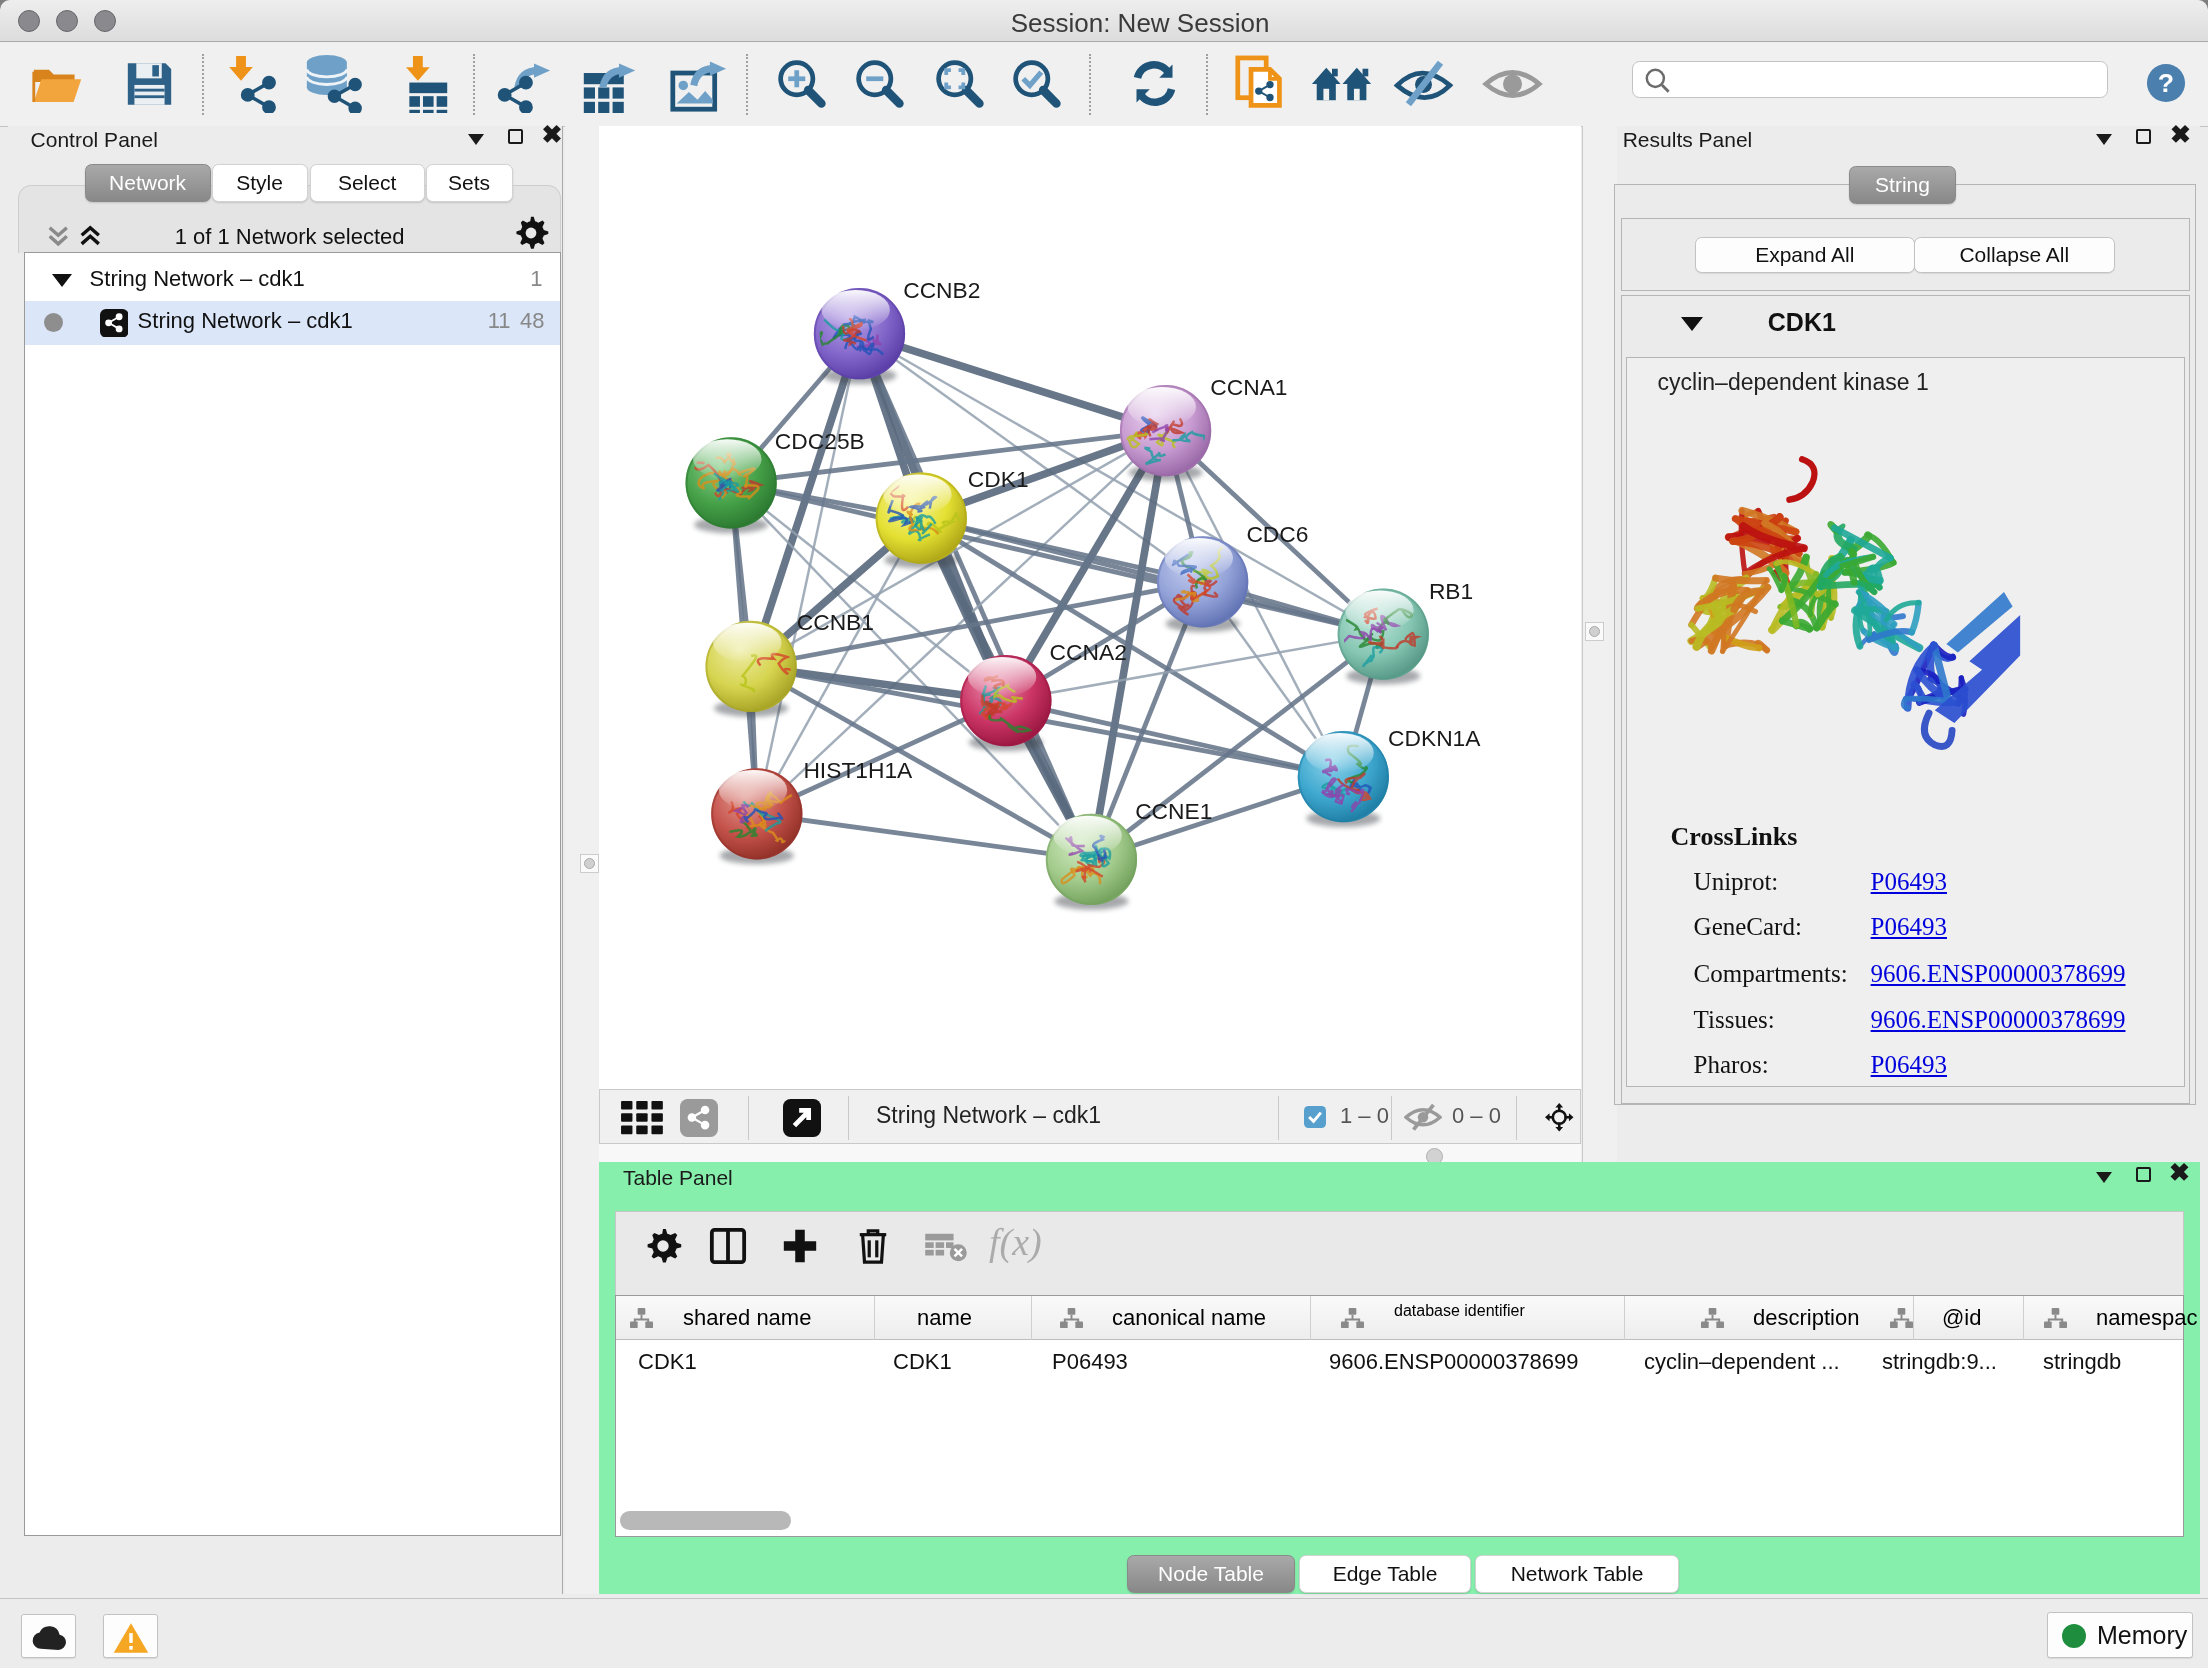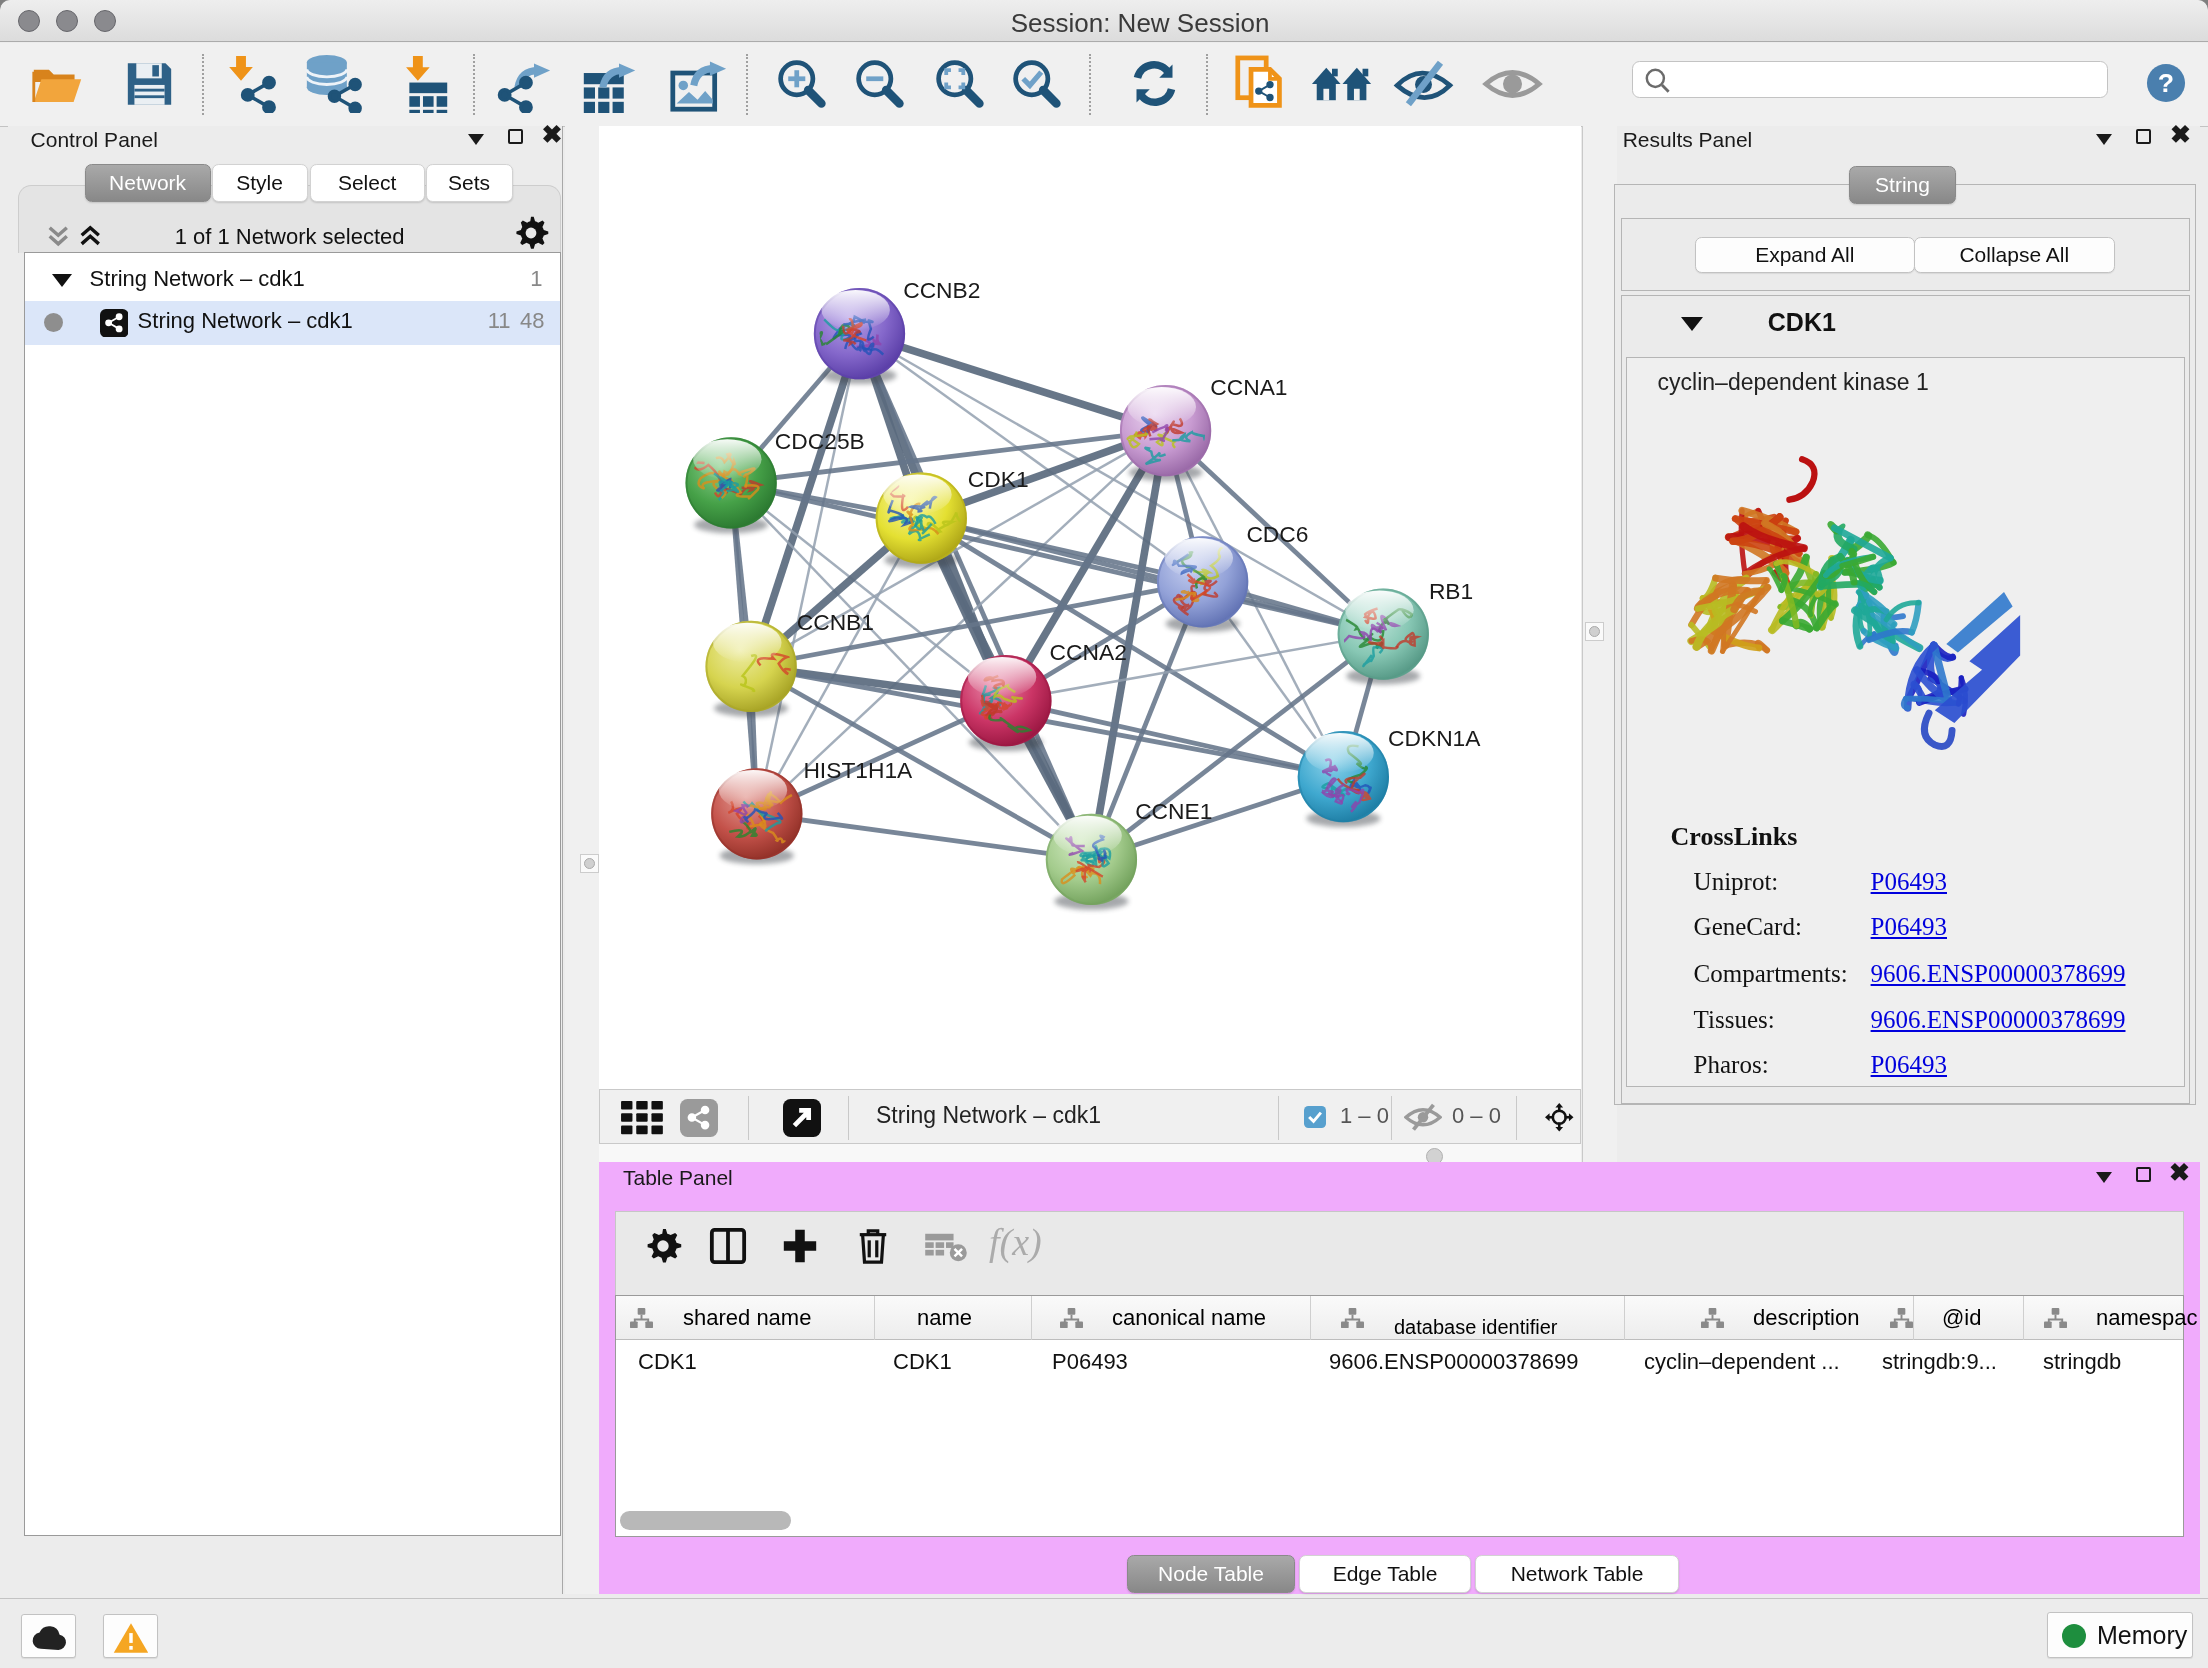--- a/index.html
+++ b/index.html
@@ -17,21 +17,21 @@
 .tabsel { background:linear-gradient(#a9a9a9,#888888); color:#fff; border:1px solid #8a8a8a; z-index:5; }
 #ctrl { position:absolute; left:7.6px; top:126px; width:555px; height:1468px; background:#ececec; border-right:1.9px solid #a8a8a8; }
 #ctrltree { position:absolute; left:16px; top:126px; width:537px; height:1284px; background:#fff; border:1.9px solid #9a9a9a; }
 .trow { position:absolute; left:0; width:100%; height:42px; font-size:22px; color:#111; }
 #vsplit1 { position:absolute; left:565px; top:126px; width:34px; height:1468px; background:#f0f0f0; }
 #vsplit2 { position:absolute; left:1582px; top:126px; width:35px; height:1036px; background:#f0f0f0; border-left:1px solid #c9c9c9; }
 #canvas { position:absolute; left:599px; top:126px; width:982px; height:963px; background:#fff; }
 #cbar { position:absolute; left:599px; top:1089px; width:982px; height:55px; background:#f0f0f0; border:1px solid #c9c9c9; }
 .cbsep { position:absolute; top:5.7px; height:44px; width:0; border-left:1px solid #c9c9c9; }
 #results { position:absolute; left:1617px; top:126px; width:583px; height:1000px; background:#ececec; }
-#tablepanel { position:absolute; left:599px; top:1162px; width:1601px; height:432px; background:#f0abfc; }
+#tablepanel { position:absolute; left:599px; top:1162px; width:1601px; height:432px; background:#86efac; }
 #statusbar { position:absolute; left:0; top:1598px; width:100%; height:70px; background:#ececec; border-top:1px solid #c3c3c3; }
 .btn { position:absolute; background:#fdfdfd; border:1px solid #c2c2c2; border-radius:6.7px; font-size:21px; color:#111; text-align:center; box-shadow:0 1px 1px rgba(0,0,0,0.08); }
 .nlab { font-size:24px; fill:#1a1a1a; font-family:"Liberation Sans",sans-serif; }
 .link { color:#0000dd; text-decoration:underline; }
 .serif { font-family:"Liberation Serif",serif; }
 .hdrcell { position:absolute; top:0; height:44px; border-right:1px solid #cfcfcf; }
 </style></head><body>
 <div id="win">
 
 <div id="titlebar">
@@ -944,21 +944,21 @@
           </div>
       <div class="hdrcell" style="left:694px;width:315px">
             <span style="position:absolute;left:30px;top:10.5px"><svg width="25" height="23" viewBox="0 0 26 24">
                 <g fill="#8a8a8a">
                   <rect x="9" y="1" width="8" height="7" rx="1"></rect>
                   <rect x="1" y="15" width="8" height="7" rx="1"></rect>
                   <rect x="17" y="15" width="8" height="7" rx="1"></rect>
                   <path d="M12 8 h2 v4 h7 v4 h-2 v-2 H7 v2 H5 v-4 h7 z"></path>
                 </g>
               </svg></span>
-            <span style="position:absolute;left:84px;top:20px;font-size:20px">database identifier</span>
+            <span style="position:absolute;left:84px;top:6px;font-size:16px">database identifier</span>
           </div>
       <div class="hdrcell" style="left:1057px;width:241px">
             <span style="position:absolute;left:27px;top:10.5px"><svg width="25" height="23" viewBox="0 0 26 24">
                 <g fill="#8a8a8a">
                   <rect x="9" y="1" width="8" height="7" rx="1"></rect>
                   <rect x="1" y="15" width="8" height="7" rx="1"></rect>
                   <rect x="17" y="15" width="8" height="7" rx="1"></rect>
                   <path d="M12 8 h2 v4 h7 v4 h-2 v-2 H7 v2 H5 v-4 h7 z"></path>
                 </g>
               </svg></span>

